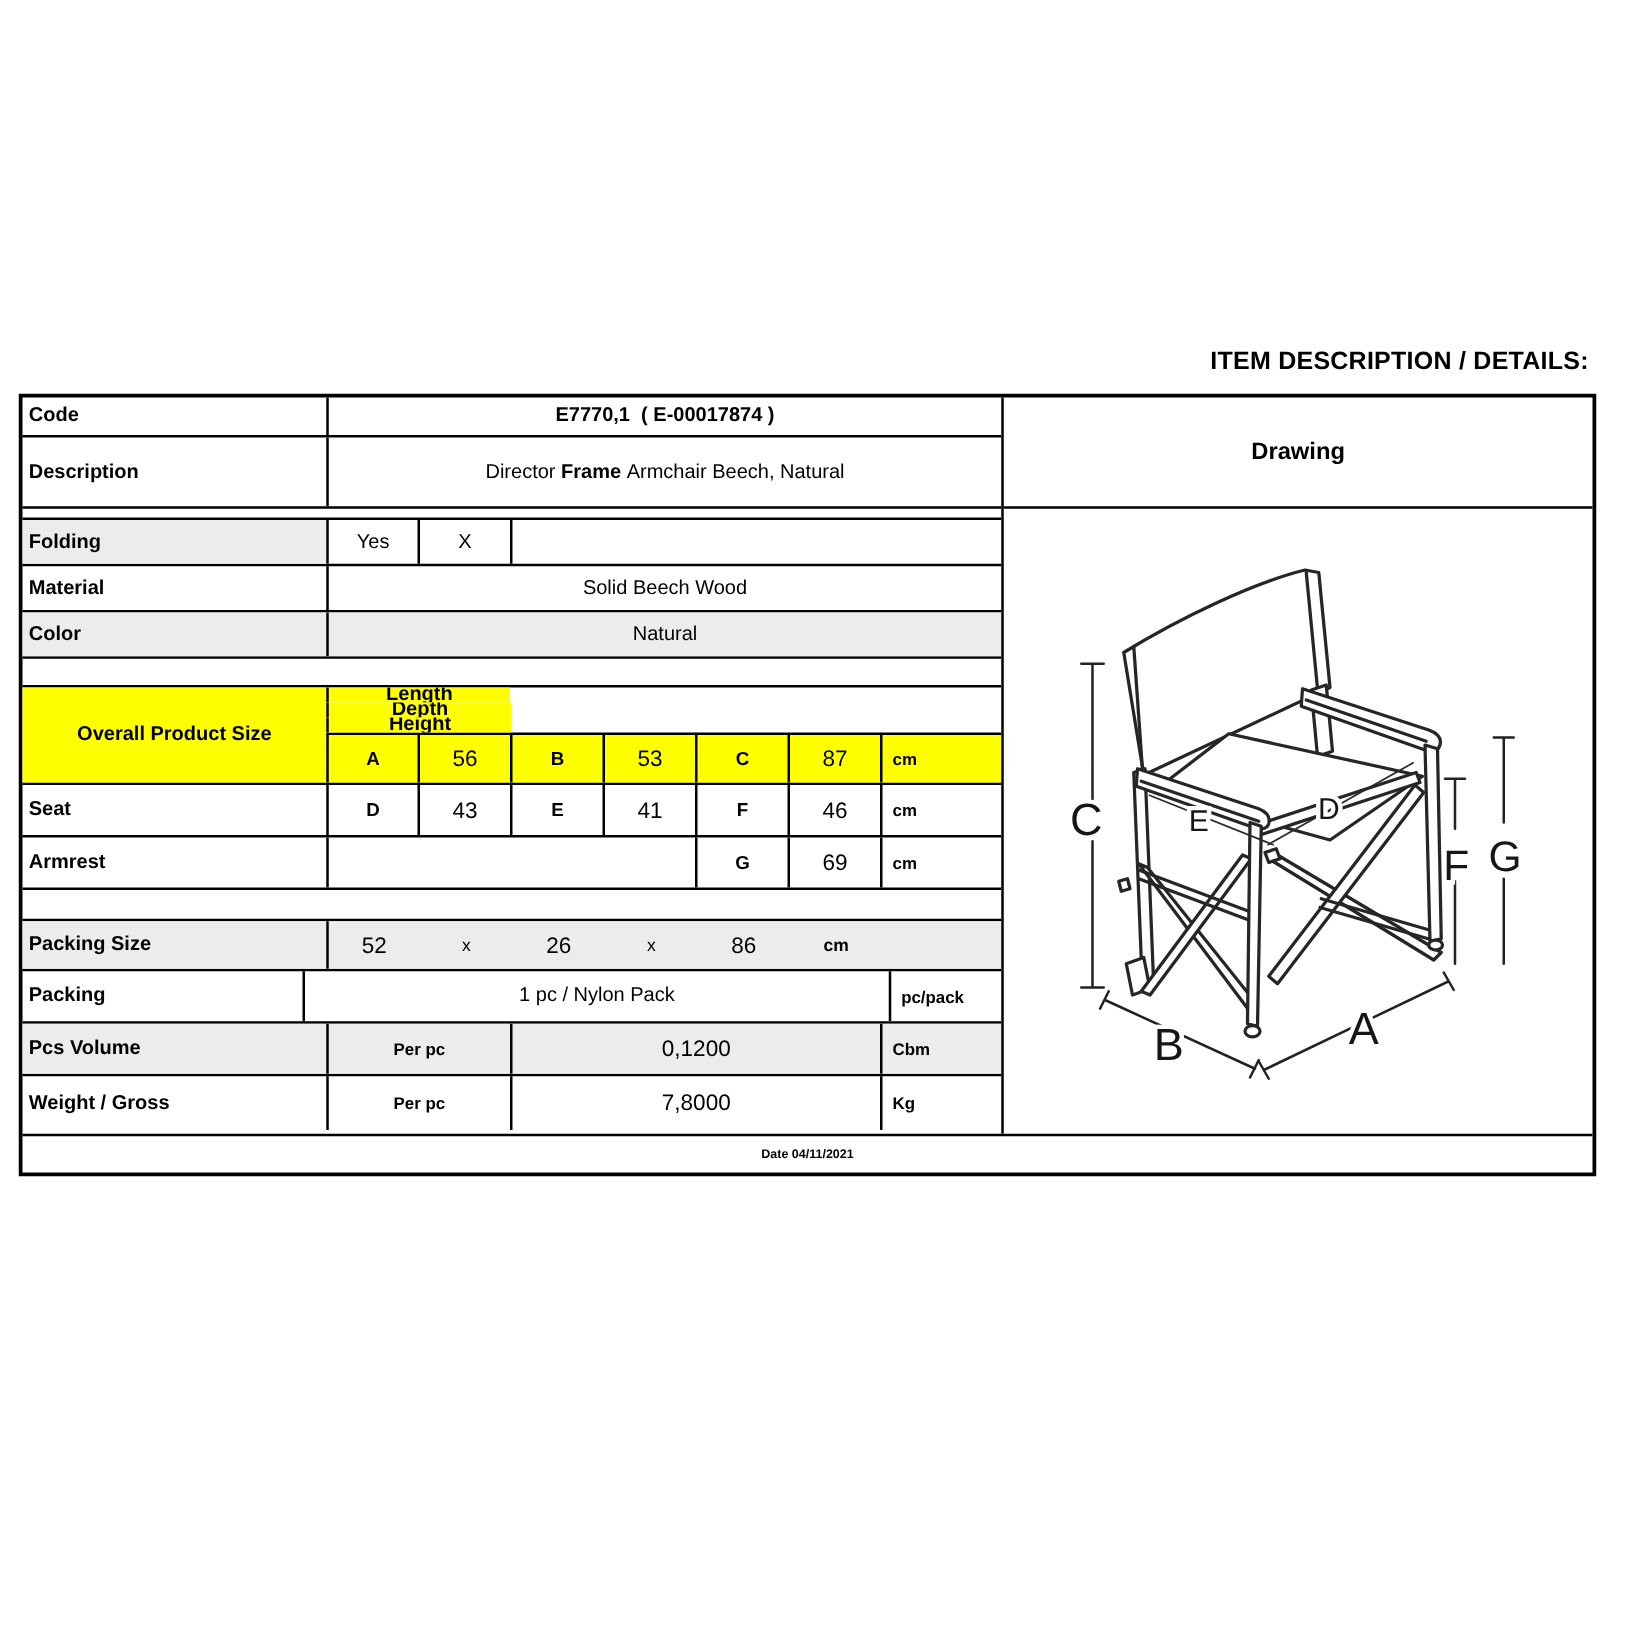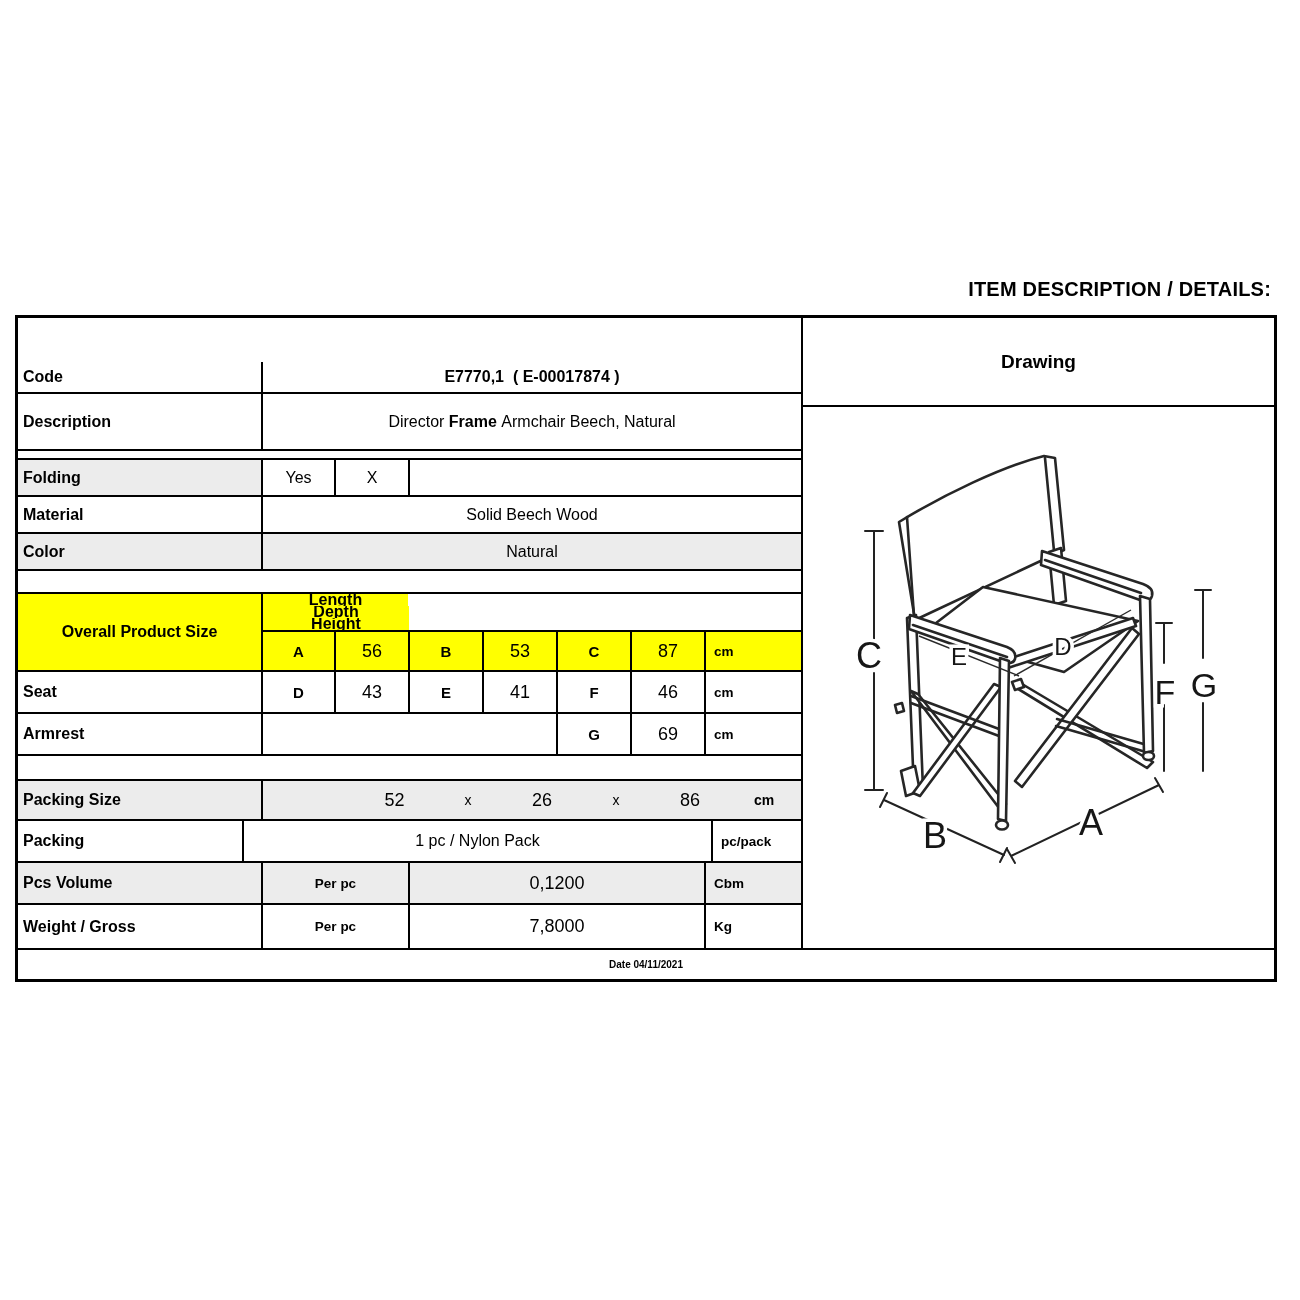--- a/index.html
+++ b/index.html
@@ -1,21 +1,21 @@
 <!DOCTYPE html>
 <html><head>
 <meta charset="utf-8">
 <style>
   html,body{margin:0;padding:0;background:#ffffff;}
   body{width:1300px;height:1300px;position:relative;font-family:"Liberation Sans",sans-serif;color:#000;}
   .title{position:absolute;top:278px;left:15px;width:1256px;text-align:right;
          font-size:20px;font-weight:bold;letter-spacing:.2px;}
   .sheet{position:absolute;left:15px;top:315px;width:1256px;border:3px solid #000;background:#fff;}
   .main{display:flex;}
-  .left{width:783px;flex:0 0 783px;margin-top:44px;}
+  .left{width:783px;flex:0 0 783px;}
   .row{display:flex;box-sizing:border-box;border-bottom:2px solid #000;font-size:16px;}
   .row.last{border-bottom:none;}
   .cell{box-sizing:border-box;display:flex;align-items:center;justify-content:center;
         overflow:hidden;white-space:nowrap;}
   .bl{border-left:2px solid #000;}
   .label{justify-content:flex-start;padding-left:5px;font-weight:bold;}
   .shade{background:#ececec;}
   .yellow{background:#ffff00;}
   .bold{font-weight:bold;}
   .pre{white-space:pre;}
@@ -128,21 +128,21 @@
         <div class="cell bl num" style="width:74px">69</div>
         <div class="cell bl unit" style="width:97px">cm</div>
       </div>
 
       <div class="row gaprow" style="height:25px">
           <div class="cell"></div>
         </div>
 
       <div class="row" style="height:40px">
         <div class="cell label shade" style="width:243px">Packing Size</div>
-        <div class="cell bl shade" style="width:540px;justify-content:flex-end">
+        <div class="cell bl shade" style="width:540px;justify-content:flex-start">
           <span class="cell num" style="width:73px">52</span>
           <span class="cell psx" style="width:74px">x</span>
           <span class="cell num" style="width:74px">26</span>
           <span class="cell psx" style="width:74px">x</span>
           <span class="cell num" style="width:74px">86</span>
           <span class="cell pscm" style="width:74px">cm</span>
         </div>
       </div>
 
       <div class="row" style="height:42px">

